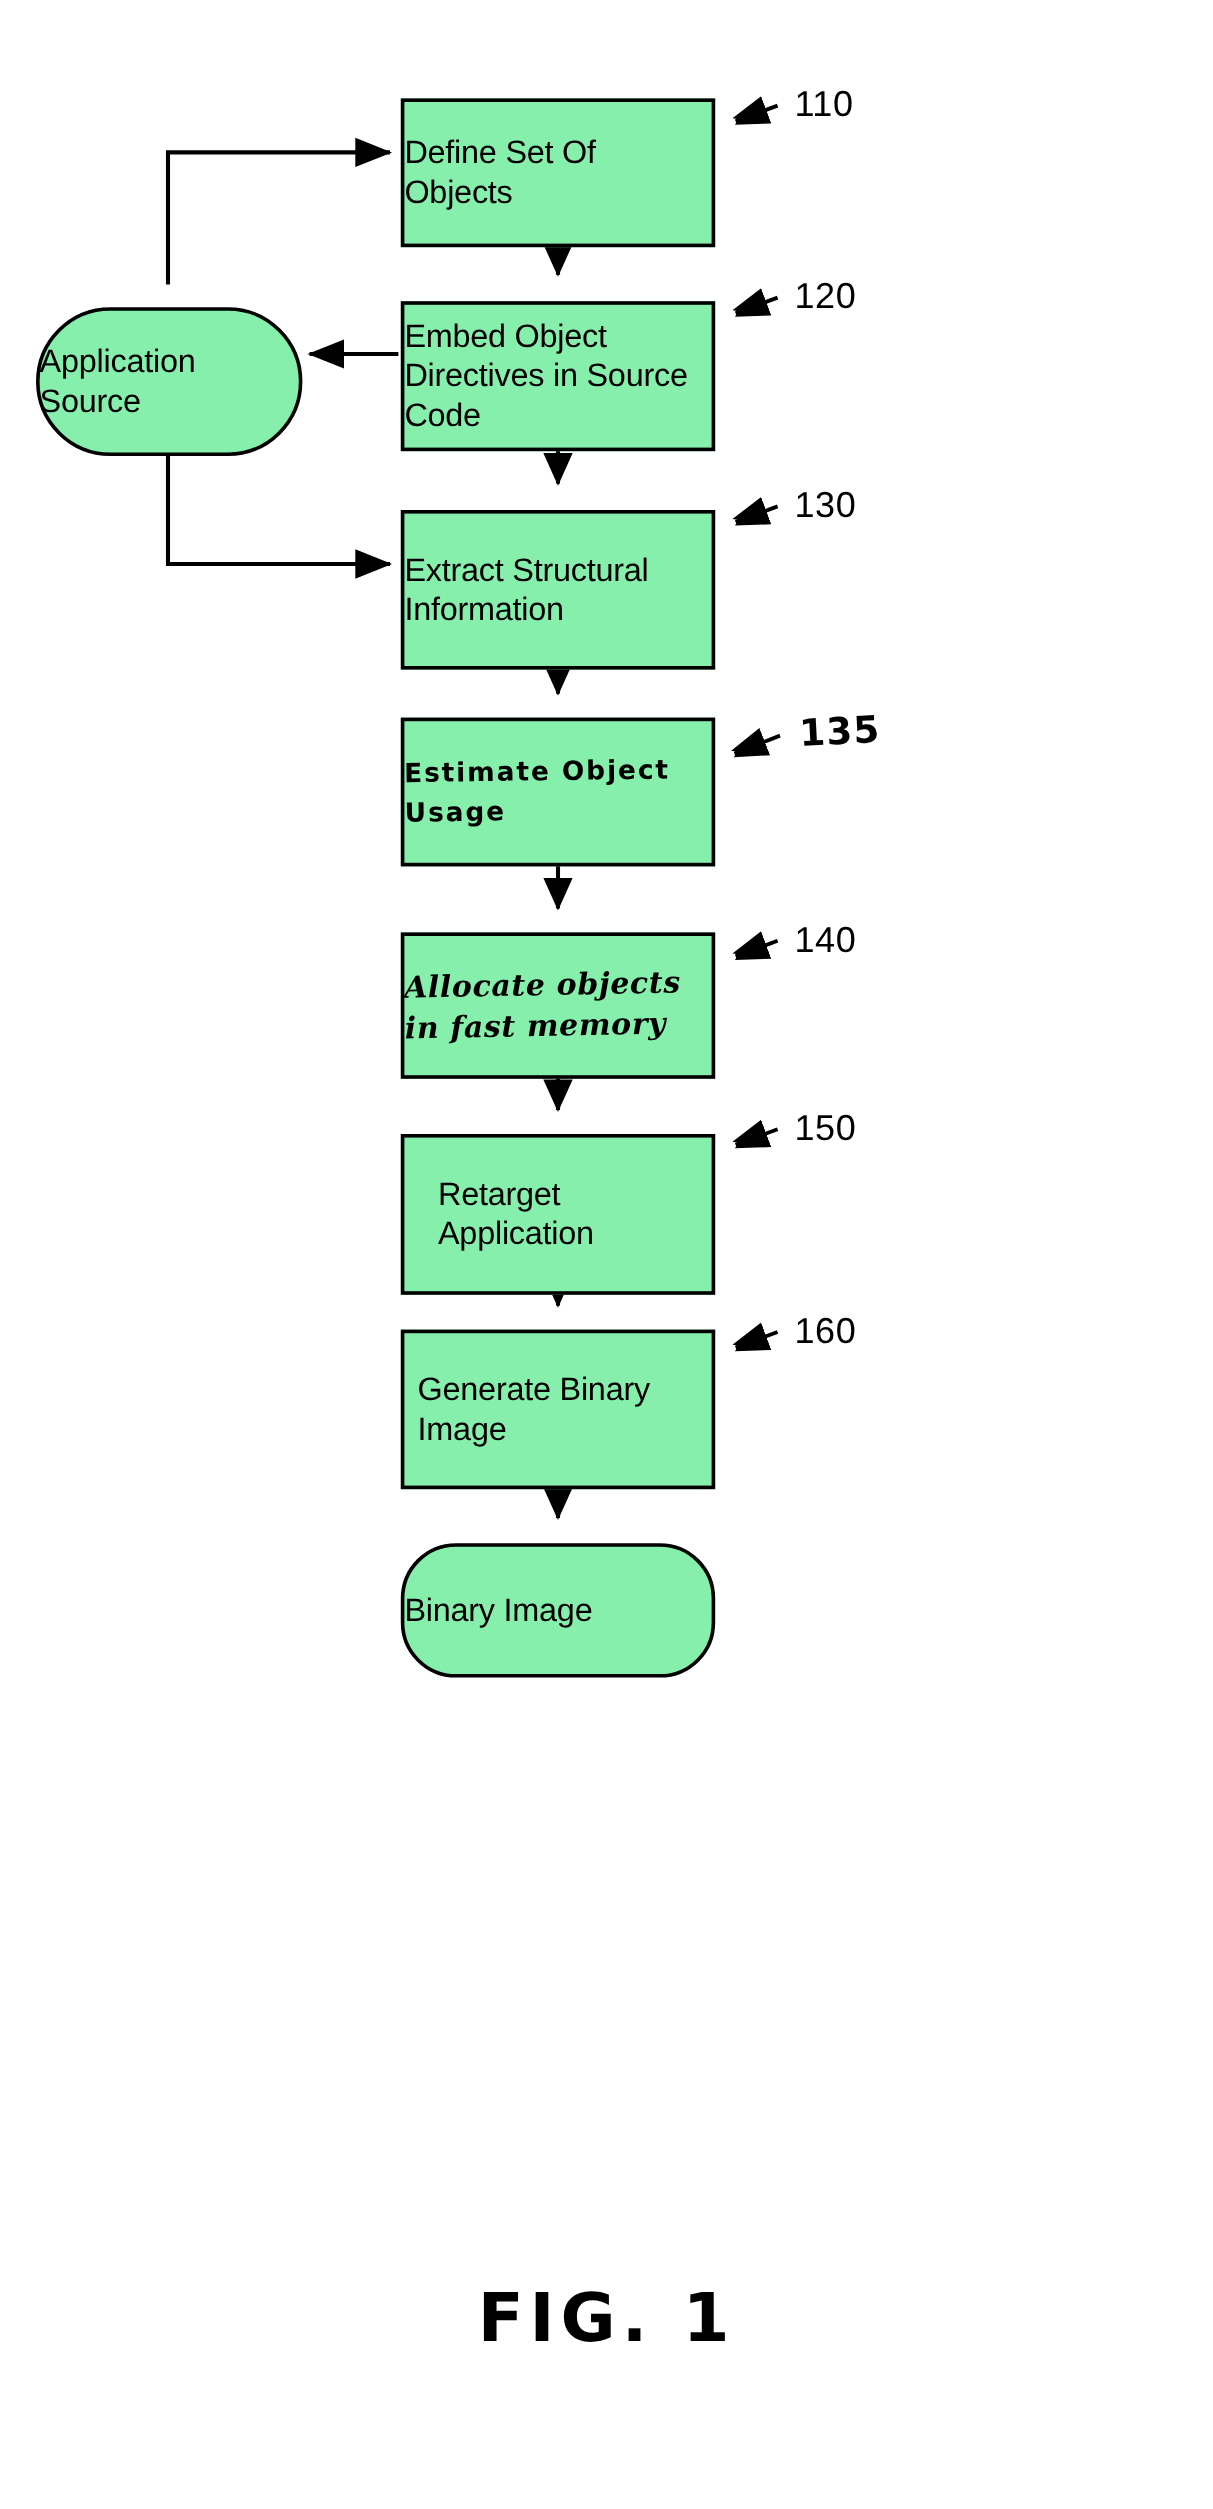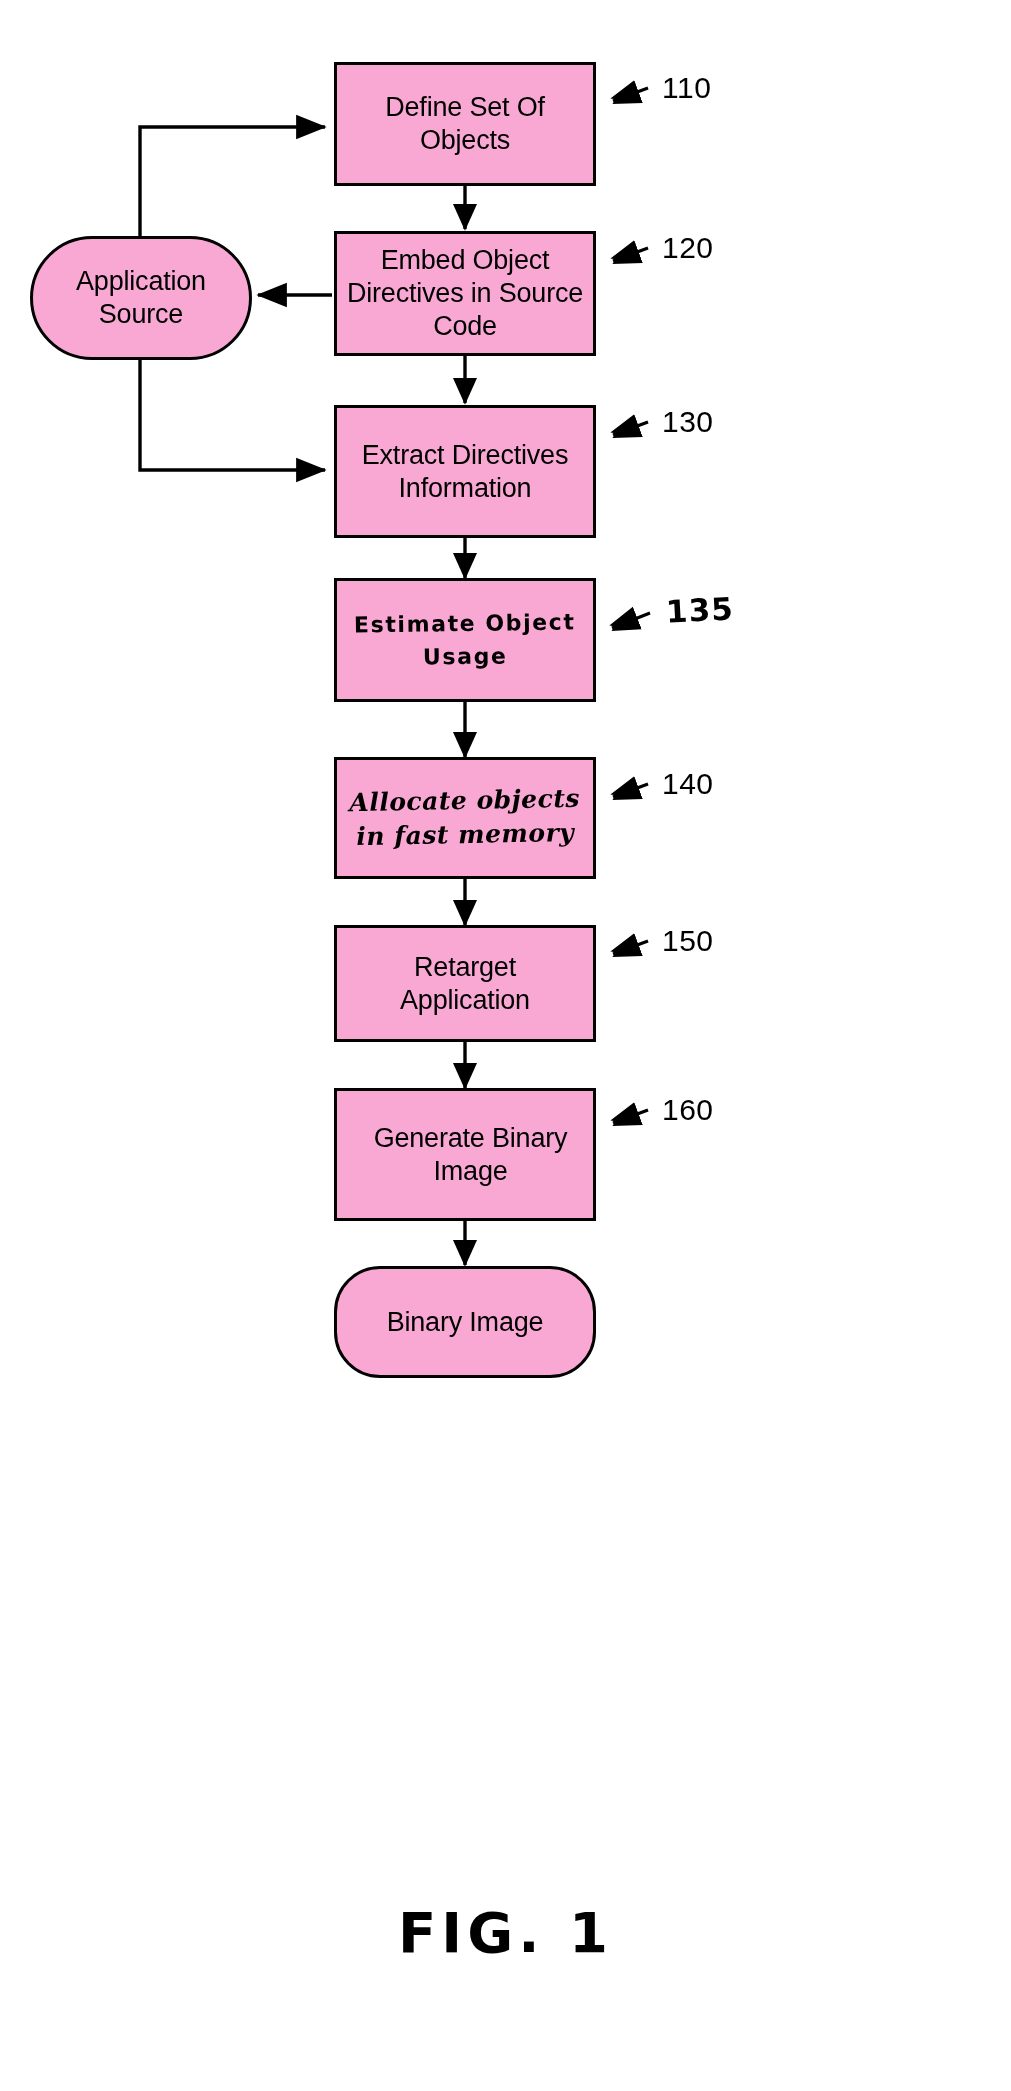--- a/index.html
+++ b/index.html
@@ -25,25 +25,25 @@
     position: absolute;
     left: 0; top: 0;
     width: 1011px;
     height: 2091px;
     pointer-events: none;
   }
   .node {
     position: absolute;
     box-sizing: border-box;
     border: 3px solid #000;
-    background: #f9a8d4;
+    background: #86efac;
     display: flex;
     align-items: center;
     justify-content: center;
-    text-align: center;
+    margin-top: 20px;
   }
   .node-text {
     display: block;
     width: 100%;
     line-height: 1.22;
     white-space: pre-line;
   }
   .typed .node-text {
     font-family: "Liberation Sans", sans-serif;
     font-size: 27px;
@@ -154,35 +154,35 @@
 Source</span>
   </div>
 
   <div class="node typed" style="left:334px; top:231px; width:262px; height:125px;">
     <span class="node-text">Embed Object
 Directives in Source
 Code</span>
   </div>
 
   <div class="node typed" style="left:334px; top:405px; width:262px; height:133px;">
-    <span class="node-text">Extract Directives
+    <span class="node-text">Extract Structural
 Information</span>
   </div>
 
   <div class="node hand hand-caps" style="left:334px; top:578px; width:262px; height:124px;">
     <span class="node-text">Estimate Object
 Usage</span>
   </div>
 
   <div class="node hand" style="left:334px; top:757px; width:262px; height:122px;">
     <span class="node-text">Allocate objects
 in fast memory</span>
   </div>
 
-  <div class="node typed" style="left:334px; top:925px; width:262px; height:117px;">
+  <div class="node typed" style="left:334px; top:925px; width:262px; height:134px;padding-left:28px;">
     <span class="node-text">Retarget
 Application</span>
   </div>
 
   <div class="node typed" style="left:334px; top:1088px; width:262px; height:133px;padding-left:11px;">
     <span class="node-text">Generate Binary
 Image</span>
   </div>
 
   <div class="node typed terminal" style="left:334px; top:1266px; width:262px; height:112px; border-radius:46px;">

